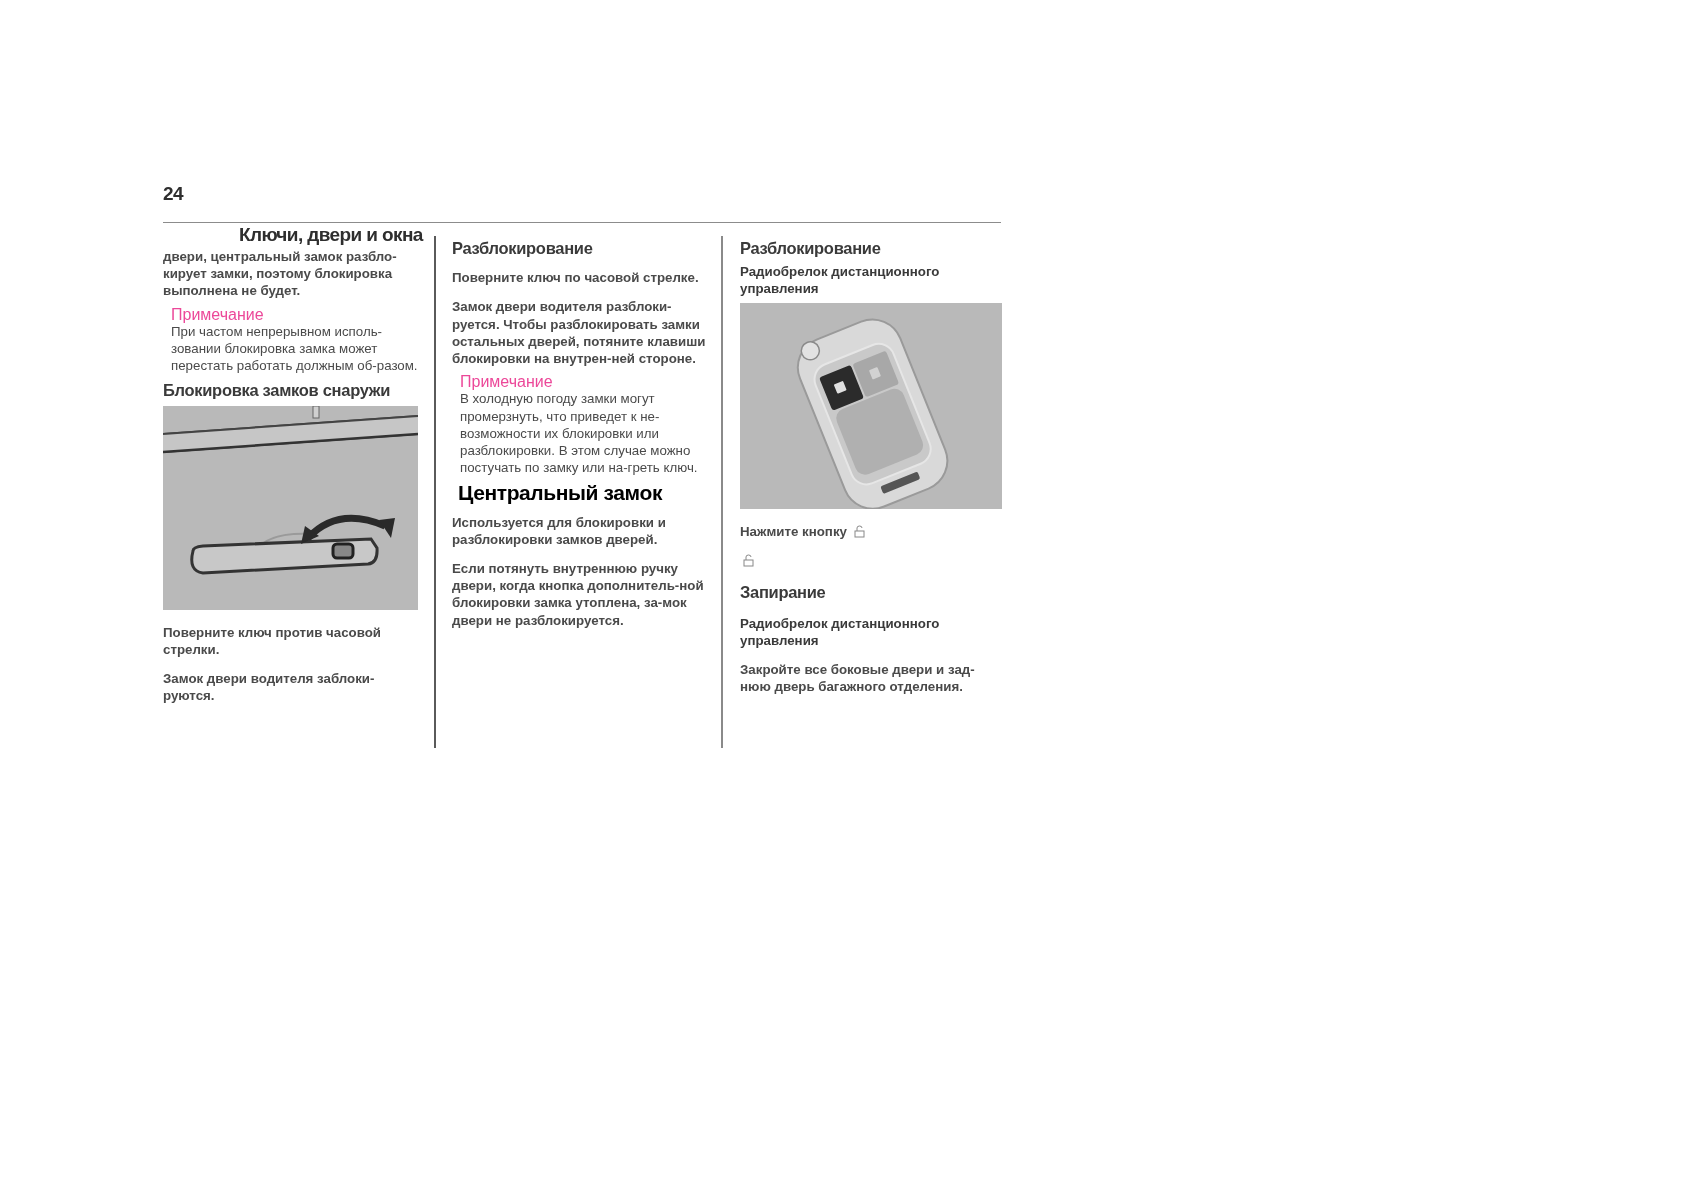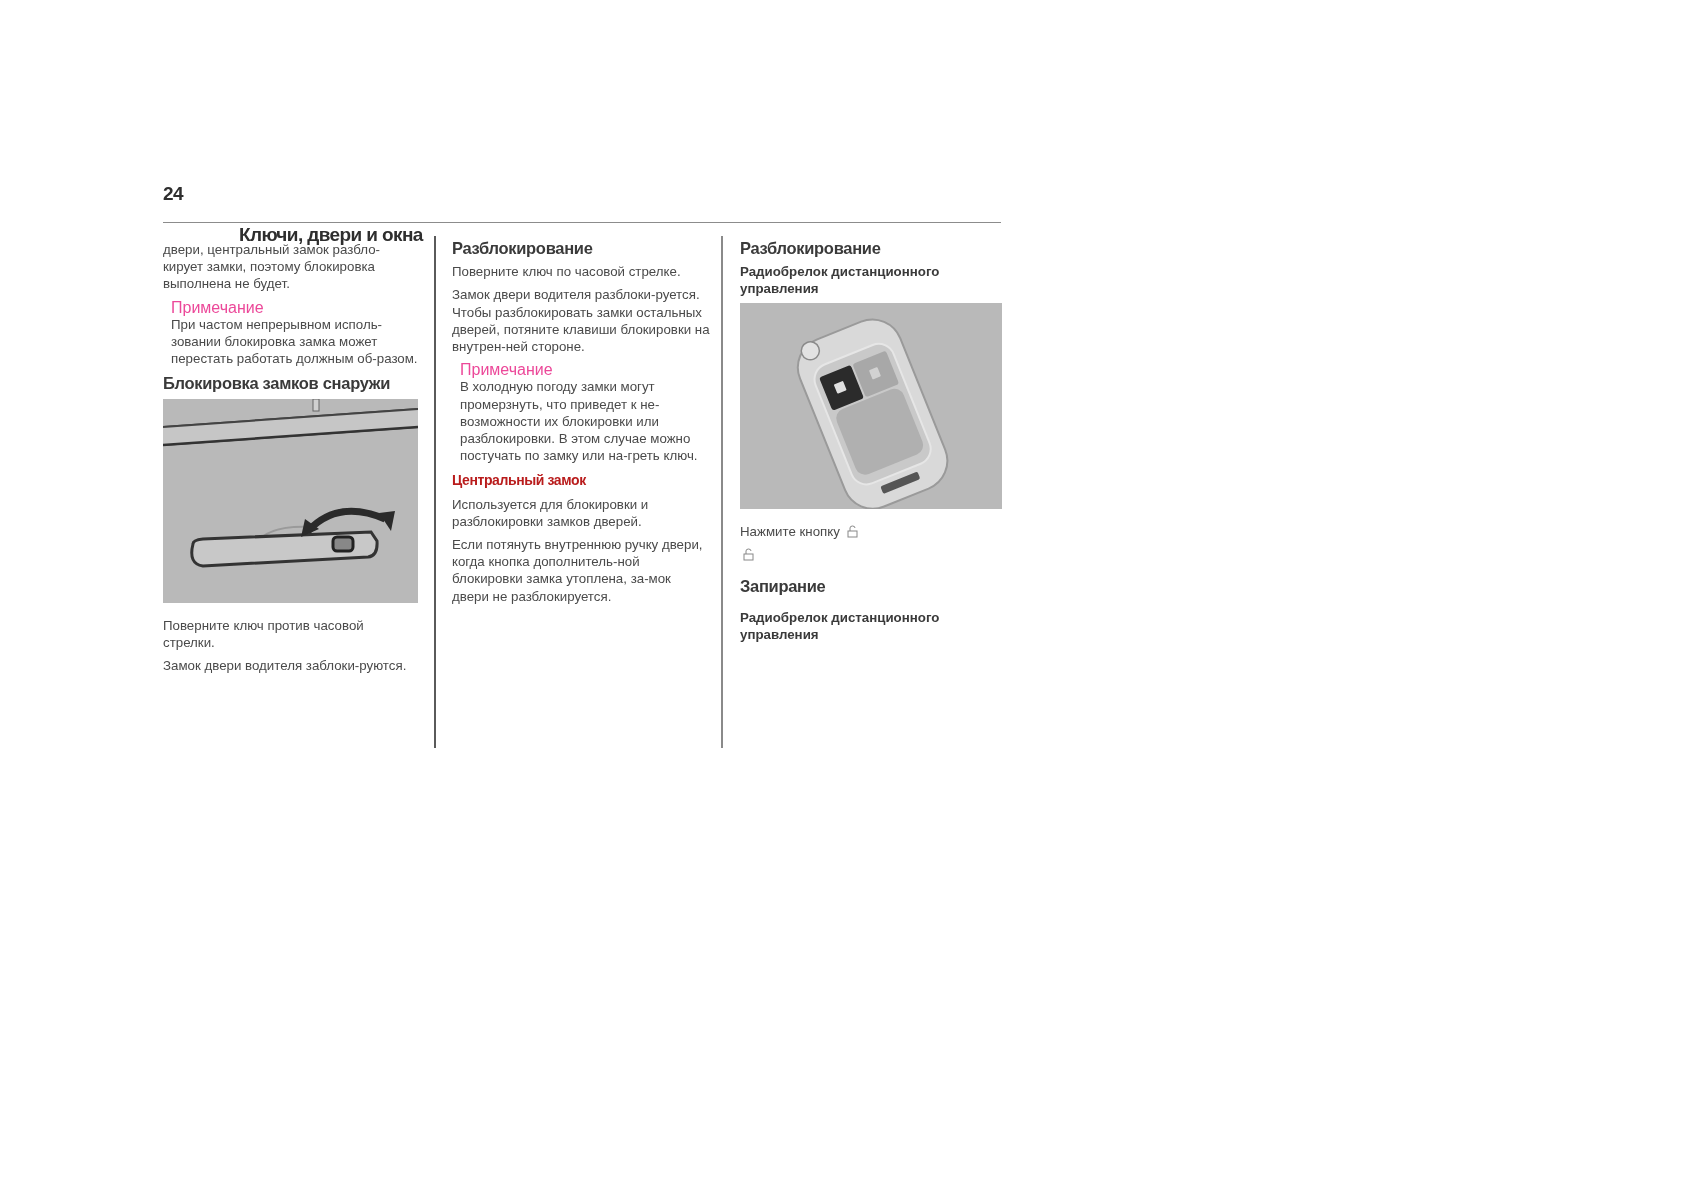--- a/index.html
+++ b/index.html
@@ -11,25 +11,25 @@
   .header-rule { position:absolute; left:163px; top:222px; width:838px; height:0; border-top:1.5px solid #8c8c8c; }
 
   .col { position:absolute; top:236px; font-size:13.3px; line-height:17.2px; color:#4a4a4a; }
   .col1 { left:163px; width:255px; }
   .col2 { left:452px; width:258px; }
   .col3 { left:740px; width:262px; }
   .vdiv { position:absolute; top:236px; height:512px; width:0; }
   .vdiv1 { left:434px; border-left:2px solid #5a5a5a; }
   .vdiv2 { left:721px; border-left:2px solid #8a8a8a; }
 
-  p { margin:5px 0 6px 0; }
+  p { margin:12px 0 6px 0;font-weight:bold; }
   .note { margin:0 0 6px 8px; }
   .note-title { font-weight:normal; color:#ec4899; font-size:16px; }
   h3 { margin:8px 0 6px 0; font-size:16.5px; font-weight:bold; color:#3a3a3a; letter-spacing:-0.3px; }
-  h2 { margin:8px 0 6px 0; font-size:14px; font-weight:bold; color:#b91c1c; letter-spacing:-0.4px; }
+  h2 { margin:8px 0 6px 6px; font-size:21px; font-weight:bold; color:#000000; letter-spacing:-0.4px; }
   h4 { margin:2px 0 2px 0; font-size:13.3px; font-weight:bold; color:#3a3a3a; line-height:17px; }
   .first-h3 { margin-top:4px; }
 
   .figure { background:#b9b9b9; position:relative; overflow:hidden; margin:4px 0 14px 0; }
   .fig-door { width:255px; height:204px; }
   .fig-fob { width:262px; height:206px; margin-top:6px; }
   .icon-inline { display:inline-block; width:11px; height:13px; vertical-align:-2px; margin-left:3px; }
 </style>
 </head>
 <body>
@@ -111,13 +111,14 @@
     </svg>
   </p>
   <p>
     <svg class="icon-inline" viewBox="0 0 11 13">
       <rect x="1" y="6" width="9" height="6" fill="none" stroke="#888" stroke-width="1"></rect>
       <path d="M3 6 V3 Q3 1 5.5 1 Q8 1 8 3" fill="none" stroke="#888" stroke-width="1"></path>
     </svg>
   </p>
   <h3 style="margin-top:14px;">Запирание</h3>
   <h4 style="margin-top:14px;">Радиобрелок дистанционного управления</h4>
+  <p>Закройте все боковые двери и зад-нюю дверь багажного отделения.</p>
 </div>
 
 </body></html>

